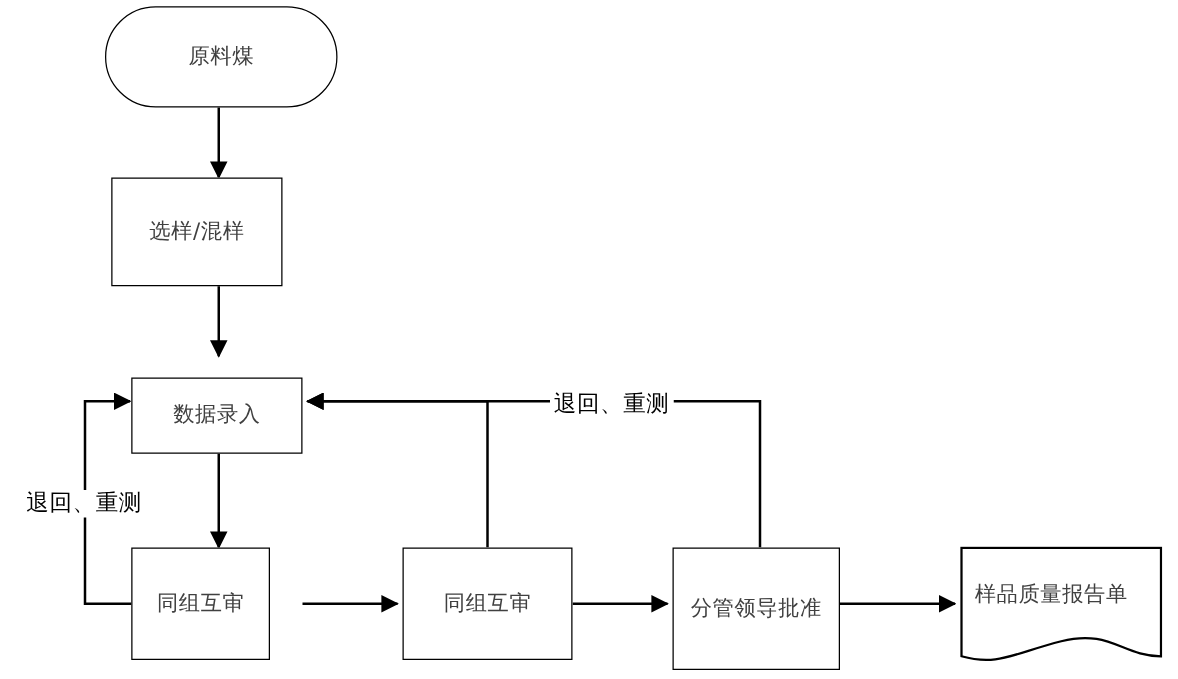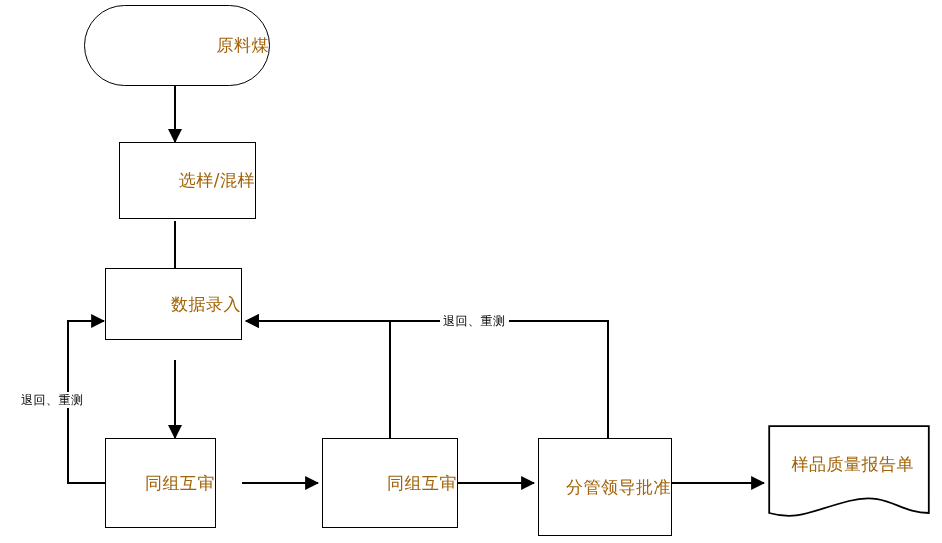--- a/index.html
+++ b/index.html
@@ -22,23 +22,23 @@
     left: 0;
     top: 0;
     width: 942px;
     height: 543px;
   }
   .node {
     position: absolute;
     box-sizing: border-box;
     display: flex;
     align-items: center;
-    justify-content: flex-end;
+    justify-content: center;
     text-align: center;
-    color: #a16207;
+    color: #404040;
     font-size: 17px;
     line-height: 1.55;
     letter-spacing: 0.5px;
     z-index: 2;
   }
   .node-rect {
     border: 1.6px solid #000000;
     background: #ffffff;
   }
   .node-stadium {
@@ -57,21 +57,21 @@
   }
   .node-doc .doc-label {
     position: relative;
     z-index: 1;
     margin-bottom: 26px;
   }
   .edge-label {
     position: absolute;
     background: #ffffff;
     color: #000000;
-    font-size: 12px;
+    font-size: 18px;
     line-height: 1;
     padding: 2px 3px;
     white-space: nowrap;
     letter-spacing: 0.5px;
     z-index: 3;
   }
   .node .multiline {
     display: block;
   }
 </style>
@@ -105,41 +105,41 @@
 
     <path d="M 608 438 L 608 321 L 246 321" stroke="#000000" stroke-width="2" fill="none" marker-end="url(#arrow)"></path>
   </svg>
 
   <div class="node node-stadium" style="left:84px; top:5px; width:186px; height:81px;">
     <div>
       <span class="multiline">原料煤</span>
     </div>
   </div>
 
-  <div class="node node-rect" style="left:119px; top:142px; width:137px; height:77px;">
+  <div class="node node-rect" style="left:89px; top:142px; width:137px; height:87px;">
     <span>选样/混样</span>
   </div>
 
-  <div class="node node-rect" style="left:105px; top:268px; width:137px; height:72px;">
+  <div class="node node-rect" style="left:105px; top:302px; width:137px; height:61px;">
     <span>数据录入</span>
   </div>
 
   <div class="node node-rect" style="left:105px; top:438px; width:111px; height:90px;">
     <span>同组互审</span>
   </div>
 
   <div class="node node-rect" style="left:322px; top:438px; width:136px; height:90px;">
     <span>同组互审</span>
   </div>
 
   <div class="node node-rect" style="left:538px; top:438px; width:134px; height:98px;">
     <span>分管领导批准</span>
   </div>
 
-  <div class="node node-doc" style="left:768px; top:425px; width:146px; height:104px;">
+  <div class="node node-doc" style="left:768px; top:437px; width:146px; height:104px;">
     <svg class="doc-svg" width="162" height="104" viewBox="0 0 162 104" xmlns="http://www.w3.org/2000/svg">
       <path d="M 1.2 1.2 L 160.8 1.2 L 160.8 88 C 130 88 120 66 81 76 C 42 86 30 96 1.2 88 Z" fill="#ffffff" stroke="#000000" stroke-width="1.8"></path>
     </svg>
     <span class="doc-label">样品质量报告单</span>
   </div>
 
   <div class="edge-label" style="left:18px; top:392px;">退回、重测</div>
 
   <div class="edge-label" style="left:440px; top:313px;">退回、重测</div>
 

